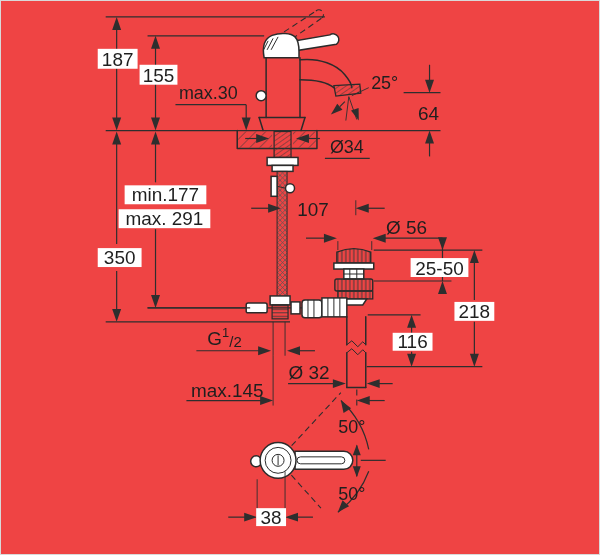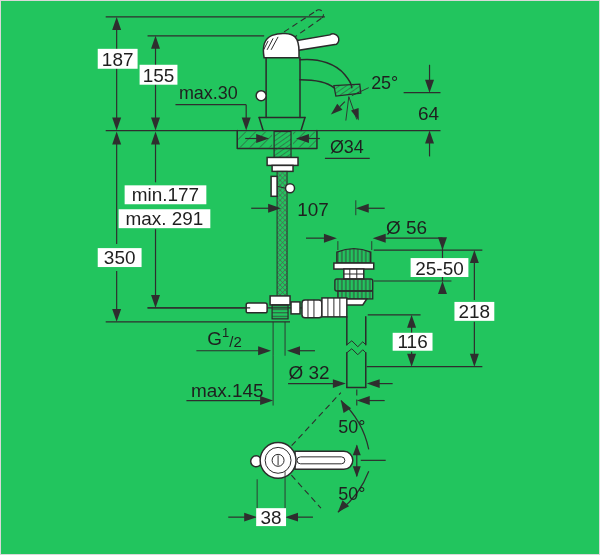--- a/index.html
+++ b/index.html
@@ -1,16 +1,16 @@
 <!DOCTYPE html>
 <html><head>
 <meta charset="utf-8">
 <style>
   html,body{margin:0;padding:0;background:#ffffff;}
-  #stage{position:relative;width:598px;height:553px;background:#22c55e;border:1px solid #d9d9d9;overflow:hidden;}
+  #stage{position:relative;width:598px;height:553px;background:#ef4444;border:1px solid #d9d9d9;overflow:hidden;}
   svg{position:absolute;left:0;top:0;}
   .dim  {stroke:#2e2e2e;stroke-width:1.2;fill:none;}
   .dimthin{stroke:#2e2e2e;stroke-width:0.9;fill:none;}
   .draw {stroke:#2b2b2b;stroke-width:1.5;fill:none;stroke-linecap:round;stroke-linejoin:round;}
   .drawthin{stroke:#2b2b2b;stroke-width:1;fill:none;}
   .wfill{fill:#ffffff;stroke:#2b2b2b;stroke-width:1.5;}
   .arr  {fill:#2e2e2e;stroke:none;}
   .dash {stroke:#2e2e2e;stroke-width:1.1;fill:none;stroke-dasharray:6 4;}
   .lbl  {font-family:"Liberation Sans","DejaVu Sans",sans-serif;font-size:19px;fill:#1f1f1f;}
   .lbl18{font-family:"Liberation Sans","DejaVu Sans",sans-serif;font-size:18px;fill:#1f1f1f;}

